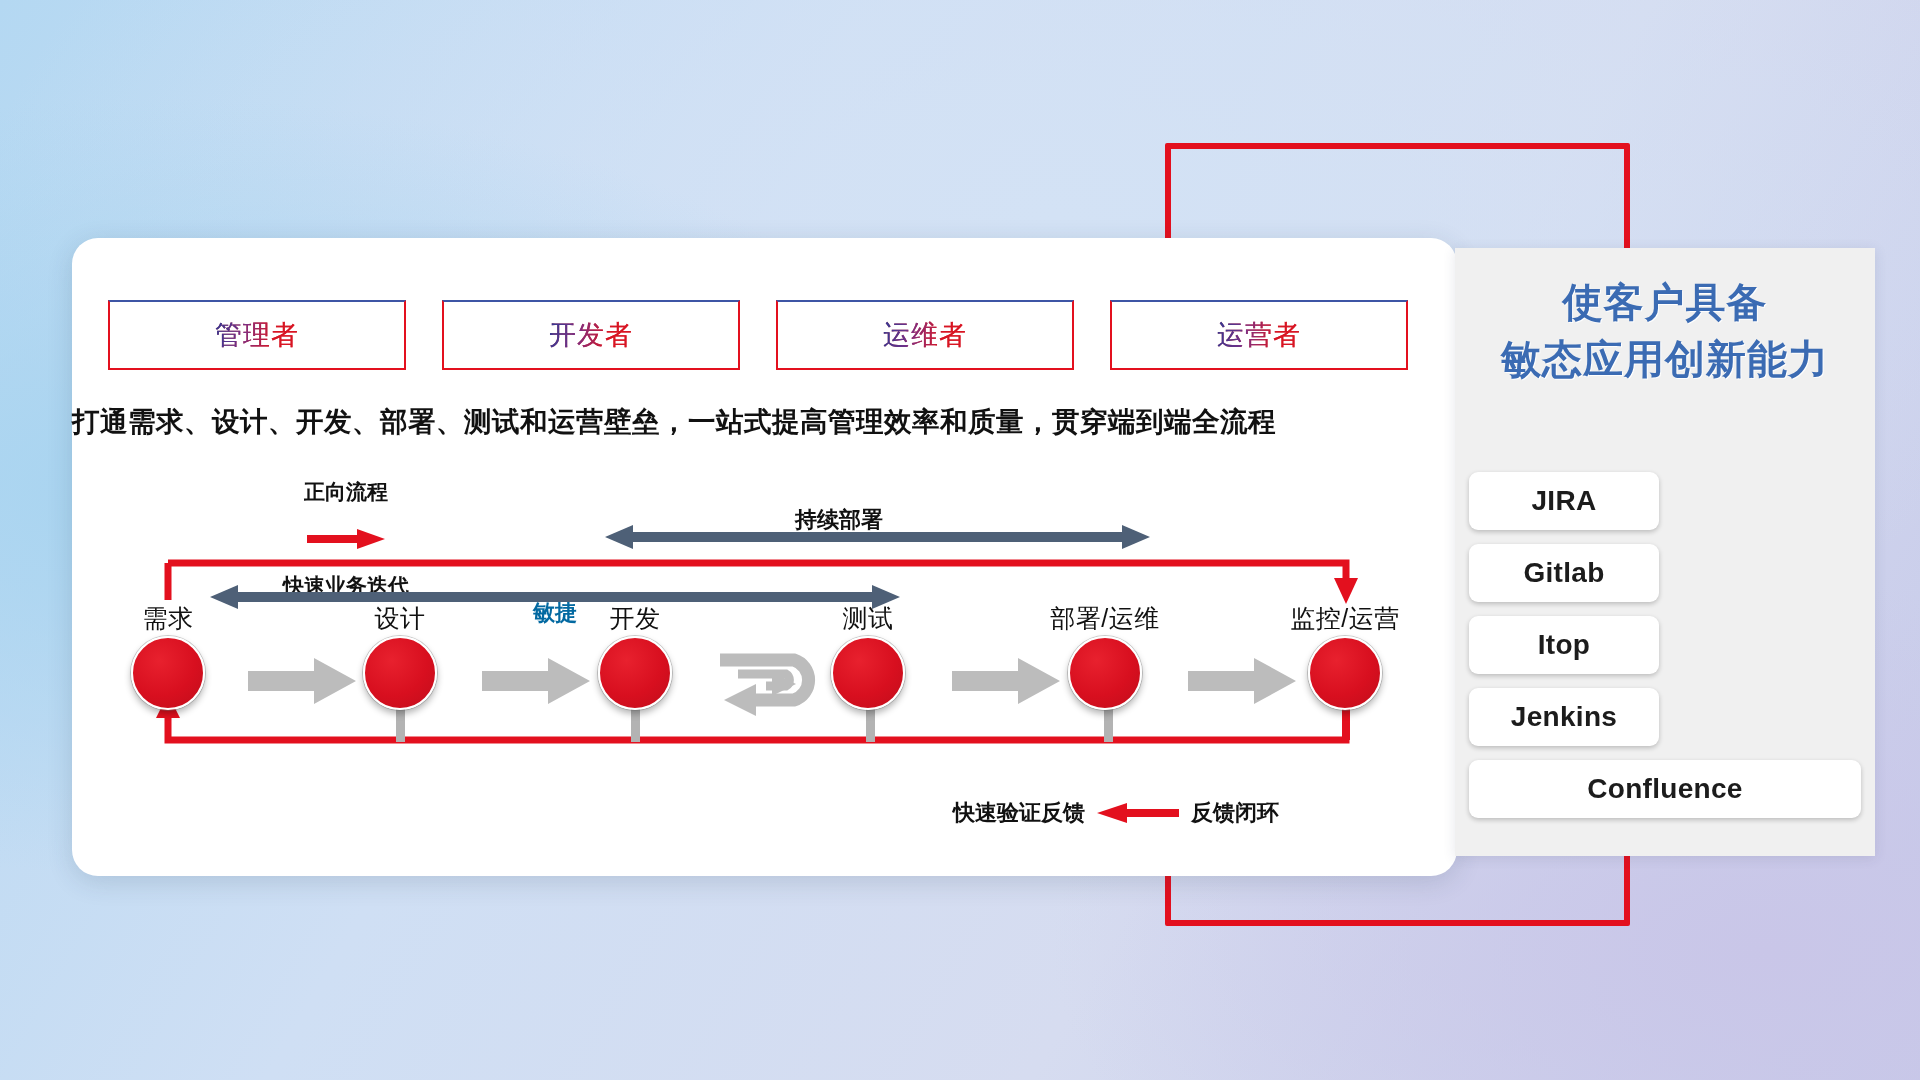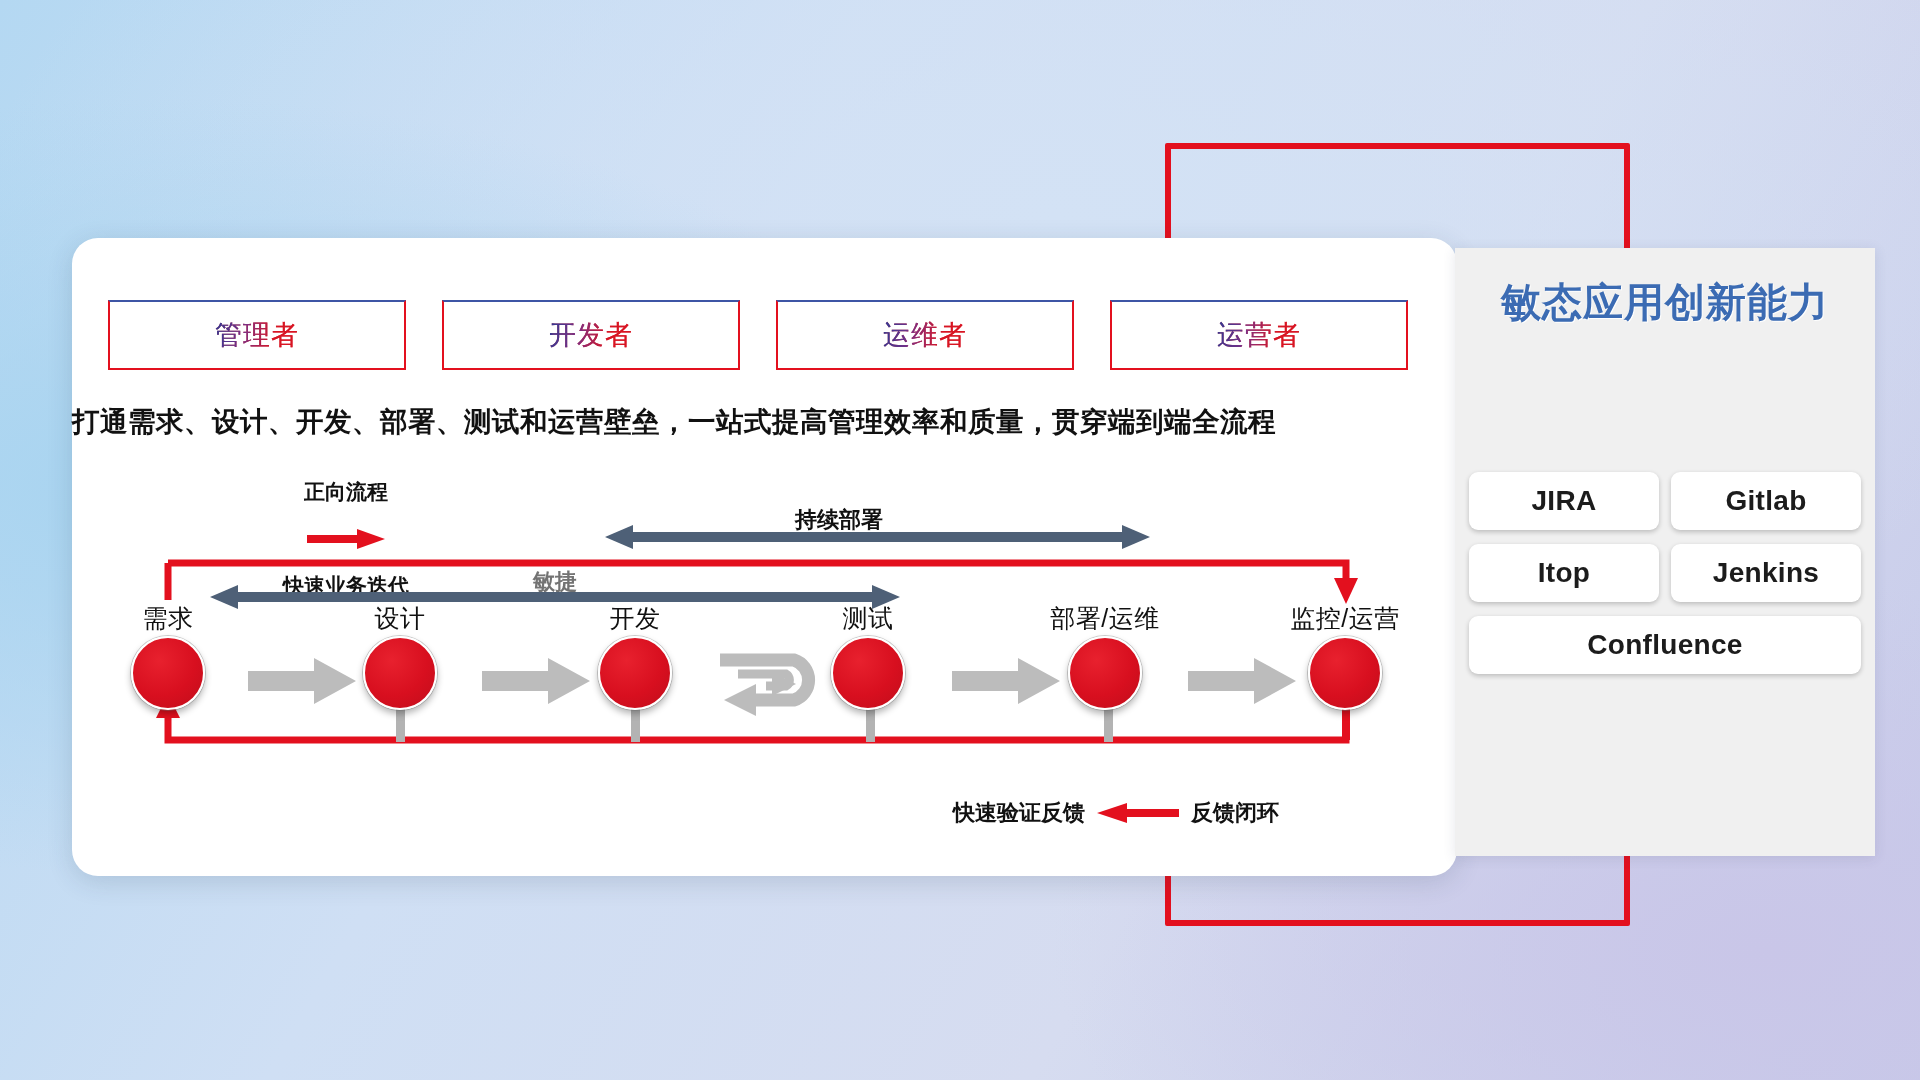--- a/index.html
+++ b/index.html
@@ -55,21 +55,21 @@
     position:absolute;left:283px;top:478px;display:flex;align-items:center;gap:22px;
     font-size:21px;font-weight:bold;color:#111;white-space:nowrap;flex-direction:column;
   }
   .fwd-arrow{display:block;}
 
   
   .cd-label{position:absolute;left:795px;top:505px;font-size:22px;font-weight:bold;color:#111;}
   .cd-arrow{position:absolute;left:605px;top:523px;}
 
   
-  .agile-label{position:absolute;left:533px;top:567px;font-size:22px;font-weight:bold;color:#737373;}
+  .agile-label{position:absolute;left:533px;top:598px;font-size:22px;font-weight:bold;color:#0369a1;}
   .agile-arrow{position:absolute;left:210px;top:583px;}
 
   
   .loop-svg{position:absolute;left:0;top:0;width:1920px;height:1080px;pointer-events:none;}
 
   
   .pipeline{position:absolute;left:100px;top:612px;width:1330px;height:120px;}
   .node{position:absolute;top:24px;width:80px;text-align:center;}
   .node-label{
     position:absolute;left:50%;transform:translateX(-50%);top:-34px;
@@ -94,21 +94,21 @@
   .panel{
     position:absolute;left:1455px;top:248px;width:420px;height:608px;
     background:#f0f0f0;box-shadow:0 2px 12px rgba(50,60,90,.12);
   }
   .panel-title{
     position:absolute;left:0;top:26px;width:420px;text-align:center;
     color:#3b6bb3;font-size:40px;font-weight:bold;line-height:1.42;letter-spacing:1px;
     text-shadow:1px 1px 0 rgba(255,255,255,.9);
   }
   .tools{position:absolute;left:14px;top:224px;width:392px;
-    display:flex;flex-wrap:wrap;gap:14px 12px;}
+    display:flex;flex-wrap:wrap;gap:14px 12px;flex-direction:column;}
   .chip{
     height:58px;background:#ffffff;border-radius:9px;
     display:flex;align-items:center;justify-content:center;
     font-size:28px;font-weight:bold;color:#1c1c1c;letter-spacing:.3px;
     box-shadow:0 2px 5px rgba(0,0,0,.22);
   }
   .chip.half{width:190px;}
   .chip.full{width:392px;}
 </style>
 </head>
@@ -237,20 +237,21 @@
     <span>快速验证反馈</span>
     <svg width="82" height="22" viewBox="0 0 82 22">
       <rect x="28" y="7" width="54" height="8" fill="#e3101e"></rect>
       <polygon points="30,1 30,21 0,11" fill="#e3101e"></polygon>
     </svg>
     <span>反馈闭环</span>
   </div>
 
   <div class="panel">
     <div class="panel-title">
+      <div>使客户具备</div>
       <div>敏态应用创新能力</div>
     </div>
     <div class="tools">
       <div class="chip half">JIRA</div>
       <div class="chip half">Gitlab</div>
       <div class="chip half">Itop</div>
       <div class="chip half">Jenkins</div>
       <div class="chip full">Confluence</div>
     </div>
   </div>

